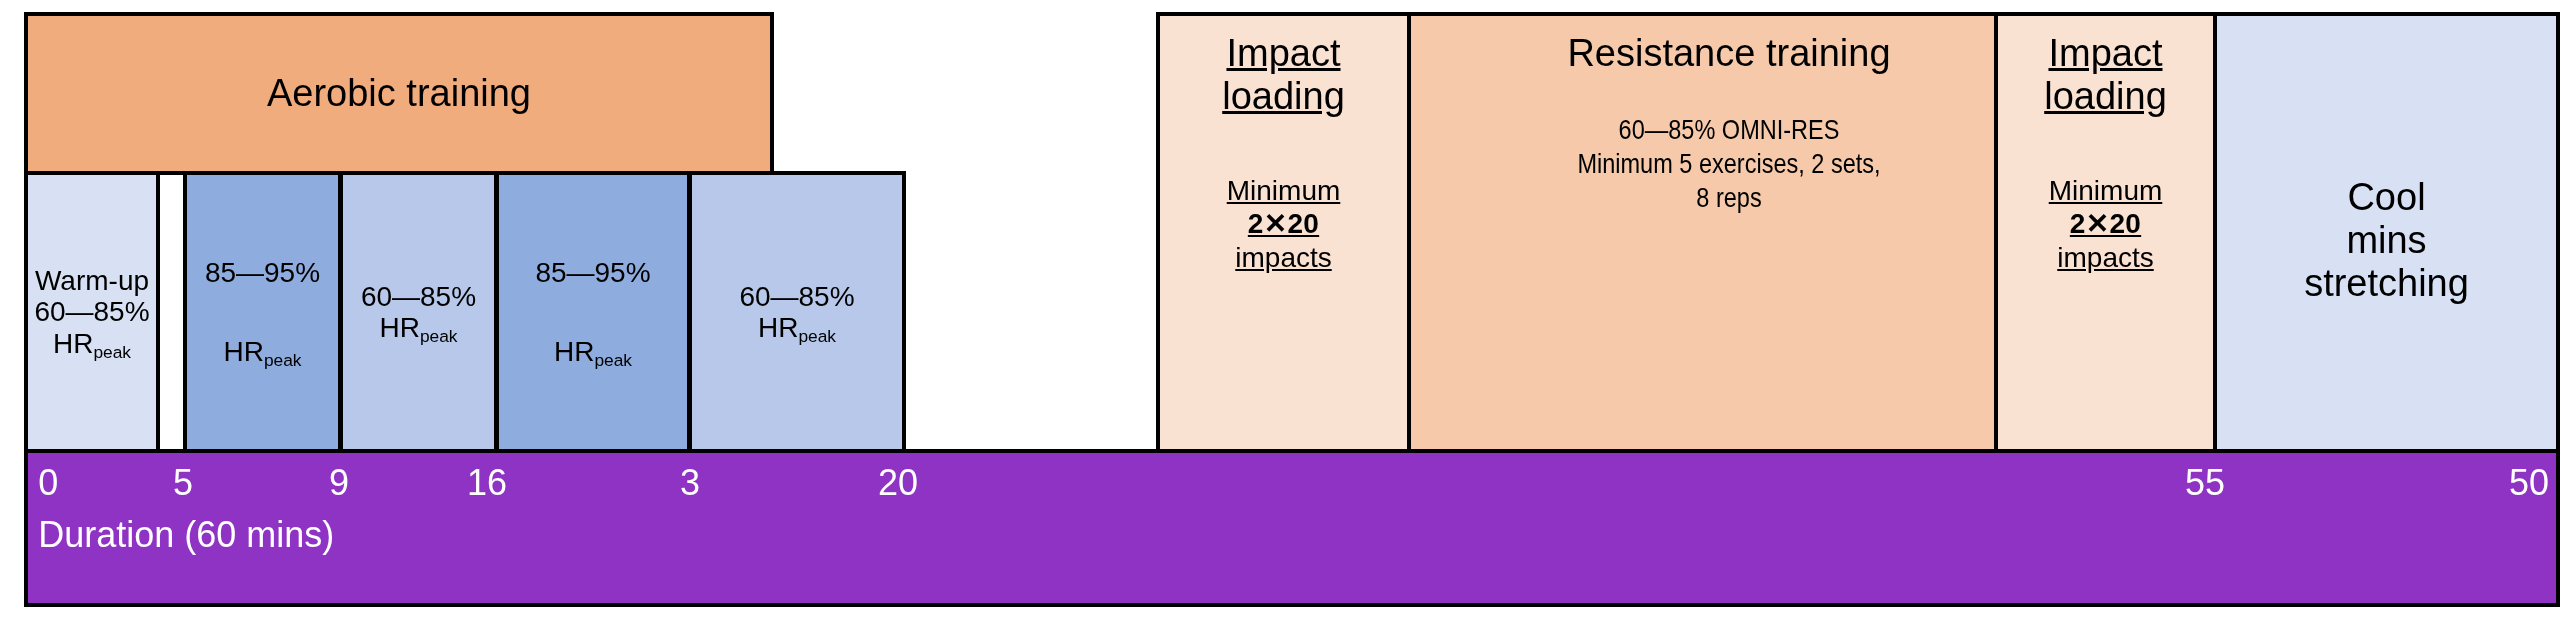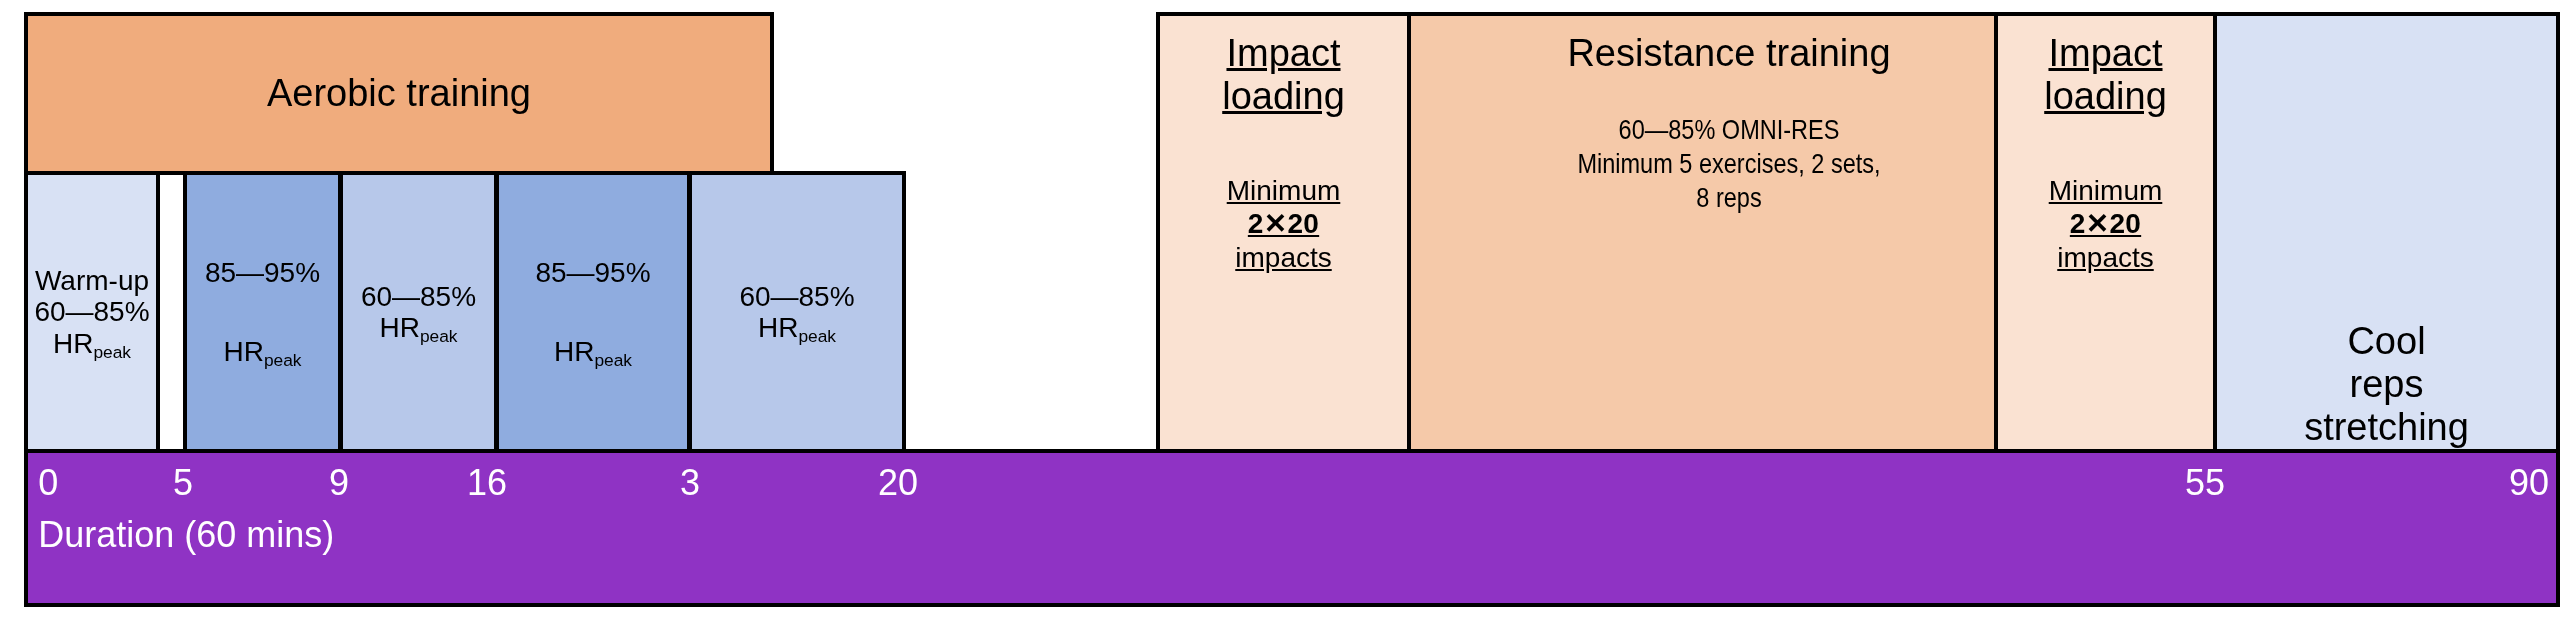--- a/index.html
+++ b/index.html
@@ -187,34 +187,34 @@
       <span class="line">Impact</span><br>
       <span class="line">loading</span>
     </div>
     <div class="band-body">
       <span class="line">Minimum</span><br>
       <span class="line times">2✕20</span><br>
       <span class="line">impacts</span>
     </div>
   </div>
 
-  <div class="cell band cool tall" style="left:2189px; width:347px; justify-content:flex-end; padding-top:16.6px;">
+  <div class="cell band cool tall" style="left:2189px; width:347px; justify-content:center; padding-top:16.6px;">
     <div class="band-title">
       <span class="line">Cool</span><br>
-      <span class="line">reps</span><br>
+      <span class="line">mins</span><br>
       <span class="line">stretching</span>
     </div>
   </div>
 
   <div id="axis">
     <span class="tick start">0</span>
     <span class="tick end" style="left:165px;">5</span>
     <span class="tick end" style="left:321px;">9</span>
     <span class="tick end" style="left:479px;">16</span>
     <span class="tick end" style="left:672px;">3</span>
     <span class="tick end" style="left:890px;">20</span>
     <span class="tick end" style="left:2197px;">55</span>
-    <span class="tick end" style="left:2521px;">90</span>
+    <span class="tick end" style="left:2521px;">50</span>
     <span id="axis-label">Duration (60 mins)</span>
   </div>
 
 </div>
 
 
 </body></html>

